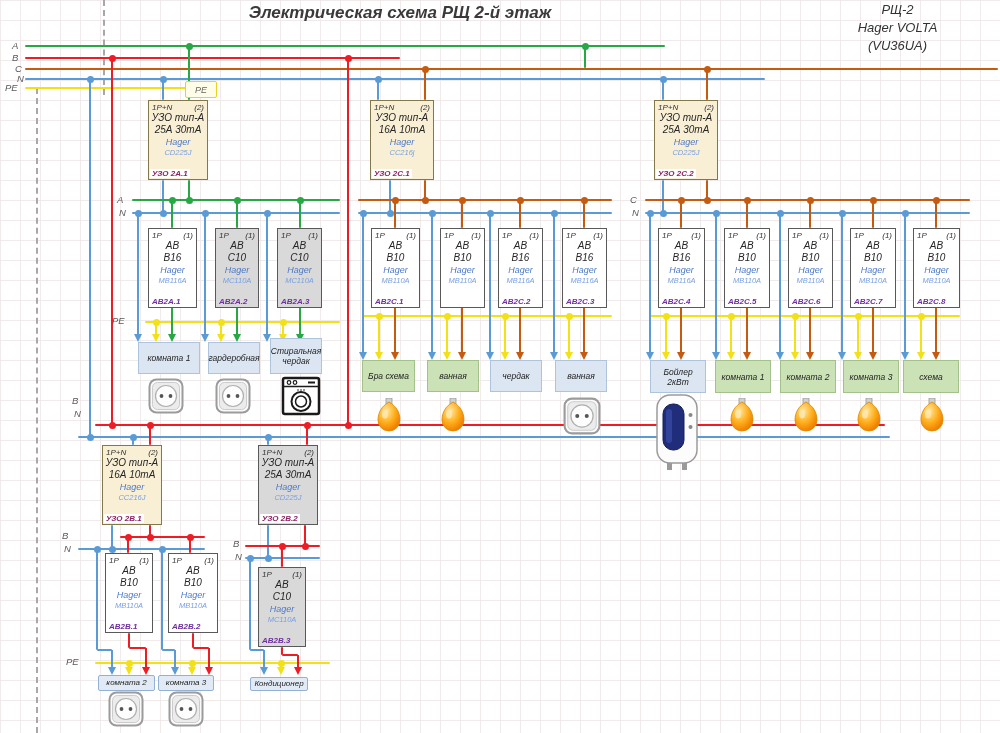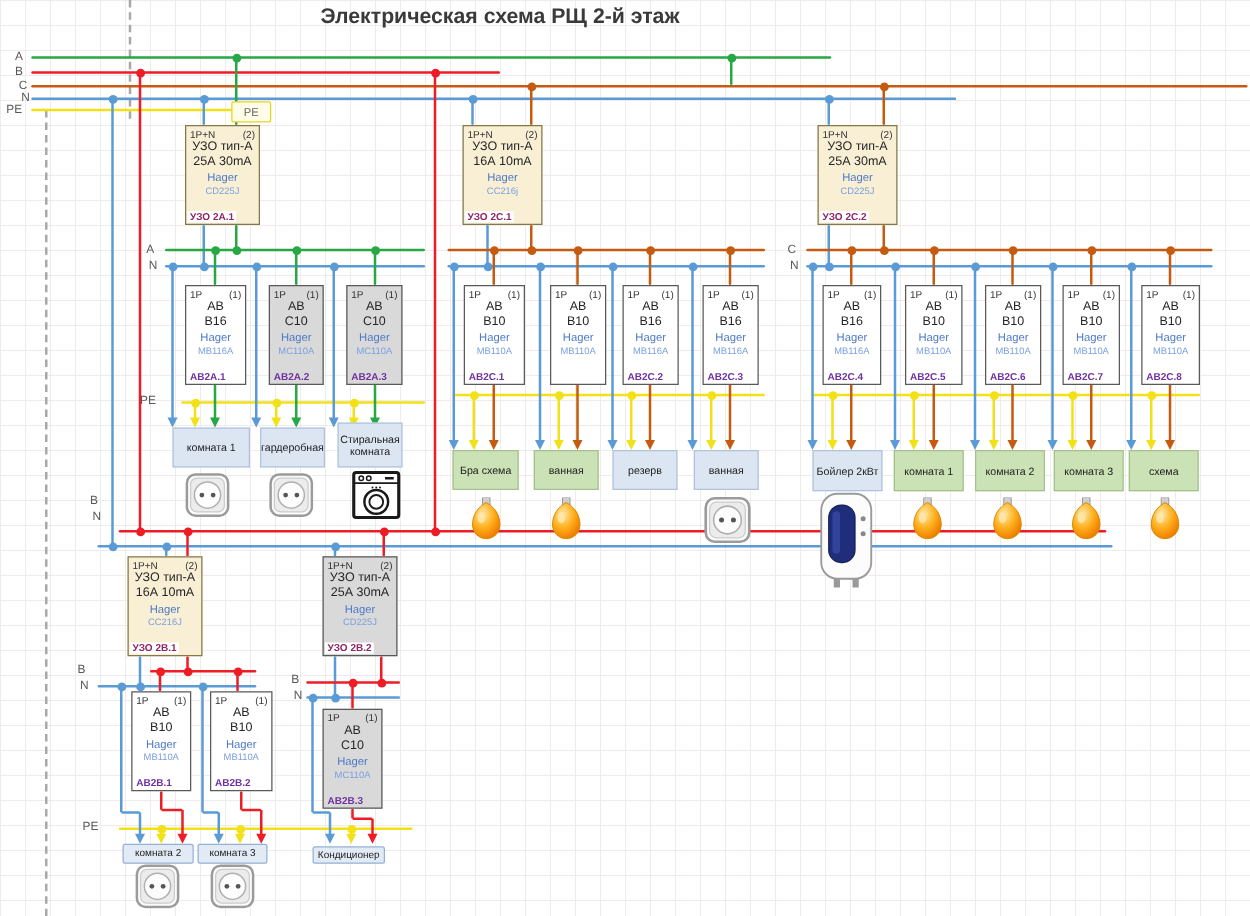--- a/index.html
+++ b/index.html
@@ -1,20 +1,20 @@
 <!DOCTYPE html>
 <html><head>
 <meta charset="utf-8">
 <style>
   html,body{margin:0;padding:0;font-family:"Liberation Sans",sans-serif;}
   #canvas{position:relative;width:1000px;height:733px;overflow:hidden;
     background:
       linear-gradient(to right,#f1eaea 1px,transparent 1px) 0 0/20px 20px,
       linear-gradient(to bottom,#f1eaea 1px,transparent 1px) 0 0/20px 20px,
-      #ffffff;}
+      #ffffff; font-style: italic;}
   .dashline{position:absolute;border-left:2px dashed #a8a8a8;z-index:1;width:0;}
   .wire{position:absolute;z-index:2;border-radius:1px;}
   .dot{position:absolute;width:7px;height:7px;border-radius:50%;z-index:3;}
   .stem{position:absolute;width:2px;z-index:2;}
   .head{position:absolute;width:0;height:0;border-left:4px solid transparent;border-right:4px solid transparent;z-index:3;}
   .dev{position:absolute;border:1.5px solid #595959;z-index:4;color:#262626;text-align:center;font-size:8.5px;box-sizing:border-box;}
   .dev .r1{display:flex;justify-content:space-between;padding:2px 3px 0;font-size:8px;color:#333;text-align:right;}
   .dev .ln{line-height:12px;}
   .dev .big{font-size:10px;}
   .dev .brand{color:#4d79c7;font-size:9px;}
@@ -35,20 +35,25 @@
   #title{position:absolute;left:215px;top:3px;width:370px;text-align:center;font-size:17px;font-weight:600;color:#3a3a3a;z-index:5;}
   #corner{position:absolute;left:845px;top:1px;width:105px;text-align:center;font-size:13px;color:#333;line-height:18px;z-index:5;}
   #pebox{position:absolute;left:185px;top:81px;width:30px;height:15px;background:#fffde8;border:1.5px solid #e8d41f;
     border-radius:2px;z-index:5;font-size:9px;color:#666;display:flex;align-items:center;justify-content:center;}
 </style>
 </head>
 <body>
 
 <div id="canvas">
   <div id="title">Электрическая схема  РЩ 2-й этаж</div>
+  <div id="corner">
+    <div>РЩ-2</div>
+    <div>Hager VOLTA</div>
+    <div>(VU36UA)</div>
+  </div>
   <div id="pebox">PE</div>
 <div class="dashline" style="left: 36px; top: 88px; height: 645px;"></div>
     <div class="dashline" style="left: 103px; top: 0px; height: 95px;"></div>
     <div class="wire" style="left: 25px; top: 45px; width: 640px; height: 2px; background: rgb(39, 168, 68);"></div>
     <div class="wire" style="left: 25px; top: 57px; width: 375px; height: 2px; background: rgb(238, 28, 37);"></div>
     <div class="wire" style="left: 25px; top: 68px; width: 973px; height: 2px; background: rgb(197, 90, 17);"></div>
     <div class="wire" style="left: 25px; top: 78px; width: 740px; height: 2px; background: rgb(91, 155, 213);"></div>
     <div class="wire" style="left: 25px; top: 87px; width: 162px; height: 2px; background: rgb(242, 225, 23);"></div>
     <div class="wire" style="left: 188px; top: 46px; width: 2px; height: 54px; background: rgb(39, 168, 68);"></div>
     <div class="wire" style="left: 584px; top: 46px; width: 2px; height: 22px; background: rgb(39, 168, 68);"></div>
@@ -515,30 +520,30 @@
       <div class="model">MC110A</div>
       <div class="tag tag-brk">АВ2В.3</div>
     </div>
     <div class="load lblue" style="left: 138px; top: 342px; width: 62px; height: 32px;">
       <span>комната 1</span>
     </div>
     <div class="load lblue" style="left: 208px; top: 342px; width: 52px; height: 32px;">
       <span>гардеробная</span>
     </div>
     <div class="load lblue" style="left: 270px; top: 338px; width: 52px; height: 36px;">
-      <span>Стиральная комната</span>
+      <span>Стиральная чердак</span>
     </div>
     <div class="load lgreen" style="left: 362px; top: 360px; width: 53px; height: 32px;">
       <span>Бра схема</span>
     </div>
     <div class="load lgreen" style="left: 427px; top: 360px; width: 52px; height: 32px;">
       <span>ванная</span>
     </div>
     <div class="load lblue" style="left: 490px; top: 360px; width: 52px; height: 32px;">
-      <span>резерв</span>
+      <span>чердак</span>
     </div>
     <div class="load lblue" style="left: 555px; top: 360px; width: 52px; height: 32px;">
       <span>ванная</span>
     </div>
     <div class="load lblue" style="left: 650px; top: 360px; width: 56px; height: 33px;">
       <span>Бойлер 2кВт</span>
     </div>
     <div class="load lgreen" style="left: 715px; top: 360px; width: 56px; height: 33px;">
       <span>комната 1</span>
     </div>

